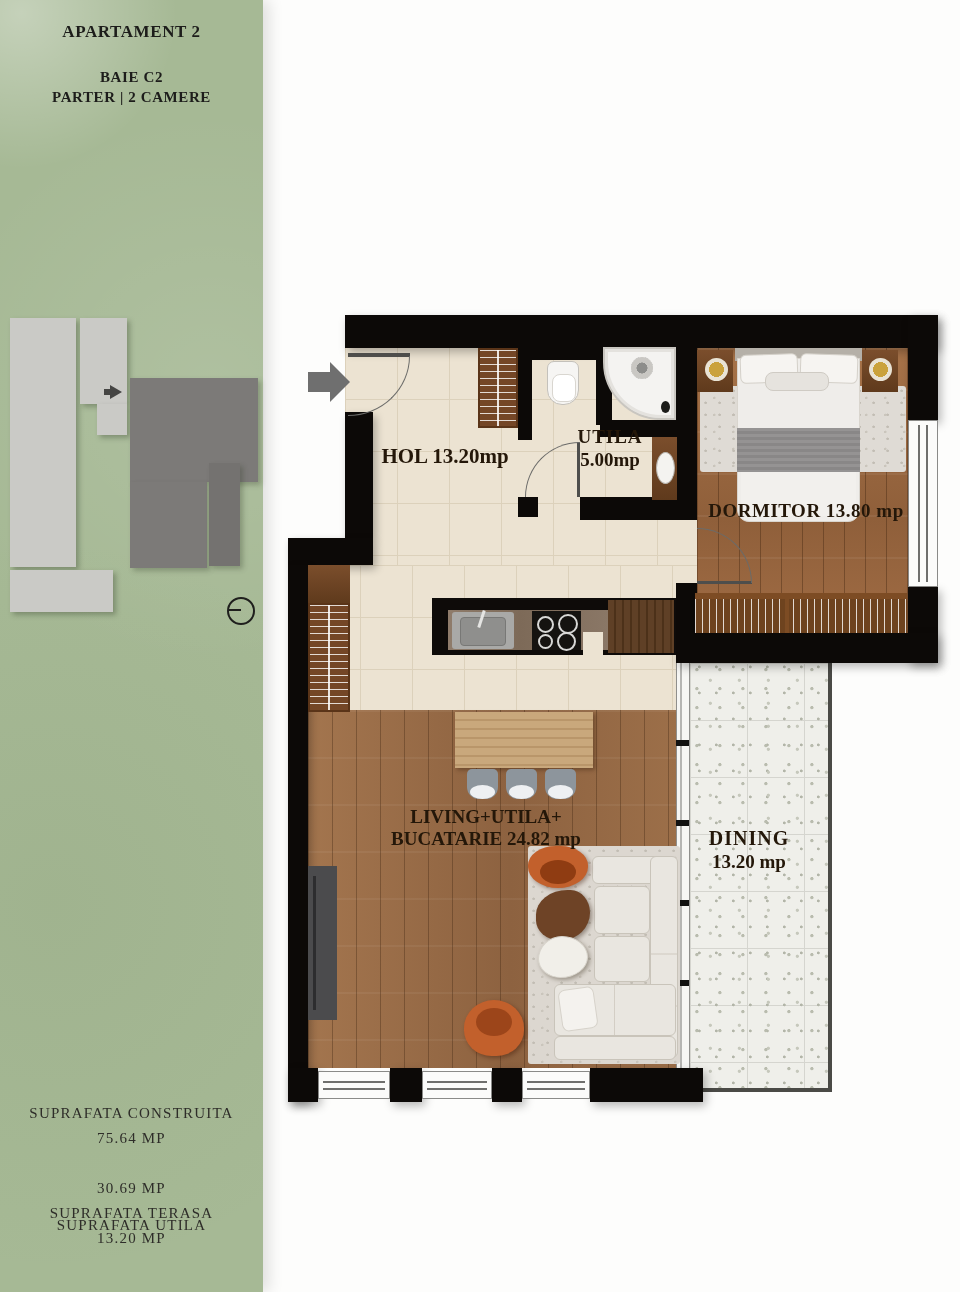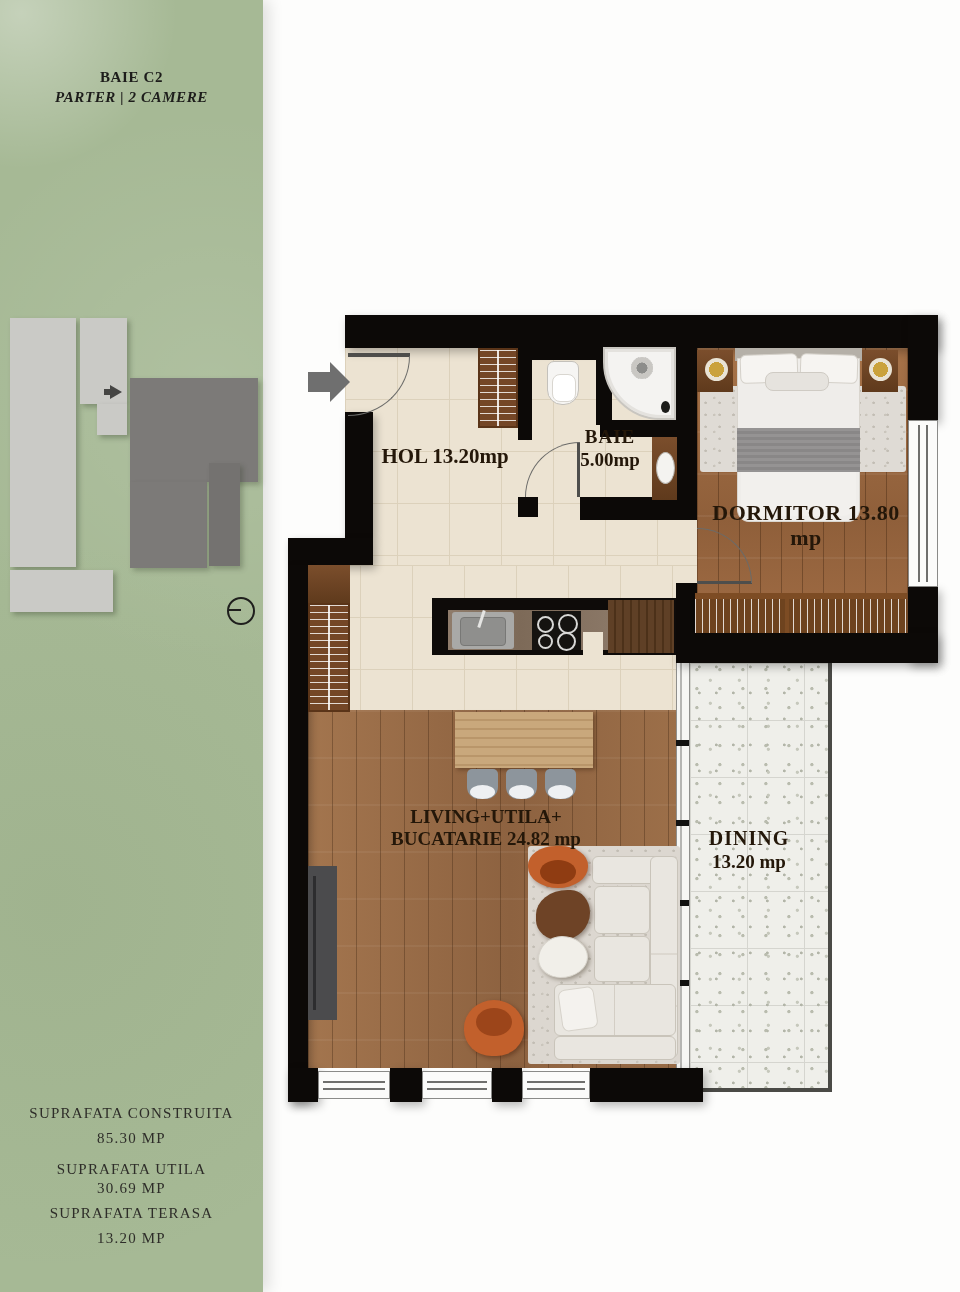--- a/index.html
+++ b/index.html
@@ -13,21 +13,21 @@
       radial-gradient(circle at 8% 1%, rgba(255,255,255,.35), rgba(255,255,255,0) 12%),
       radial-gradient(circle at 80% 30%, rgba(255,255,255,.10), rgba(255,255,255,0) 30%),
       radial-gradient(circle at 20% 70%, rgba(90,110,70,.08), rgba(255,255,255,0) 40%),
       #a6b995;
     box-shadow:6px 0 14px rgba(0,0,0,.12);}
   .sb-title{left:0;top:22px;width:263px;text-align:center;font-weight:700;font-size:17px;
     letter-spacing:.6px;color:#1d1d1b;}
   .sb-sub1{left:0;top:69px;width:263px;text-align:center;font-weight:700;font-size:15px;
     letter-spacing:.6px;color:#1d1d1b;}
   .sb-sub2{left:0;top:89px;width:263px;text-align:center;font-weight:700;font-size:15px;
-    letter-spacing:.6px;color:#1d1d1b;font-style:italic;}
+    letter-spacing:.6px;color:#1d1d1b;}
 
   
   .bldg-light{background:#cacac6;box-shadow:3px 3px 5px rgba(50,60,40,.35);}
   .bldg-dark{background:#7c7a78;box-shadow:3px 3px 5px rgba(50,60,40,.3);}
   #site-arrow{left:110px;top:385px;width:0;height:0;border-top:7px solid transparent;
     border-bottom:7px solid transparent;border-left:12px solid #454543;}
   #site-arrow-tail{left:104px;top:389px;width:8px;height:6px;background:#454543;}
   #north{left:227px;top:597px;width:24px;height:24px;border:2px solid #1f1f1d;border-radius:50%;}
   #north-line{left:228px;top:609px;width:13px;height:2px;background:#1f1f1d;}
 
@@ -94,40 +94,41 @@
   
   .white-f{background:#e9e6e0;border:1px solid #c9c4ba;box-sizing:border-box;border-radius:6px;}
   .lamp{border-radius:50%;background:radial-gradient(circle at 50% 50%, #caa23c 0 45%, #e9e3d4 46% 72%, #a8977e 73%);}
 </style>
 </head>
 <body>
 
 <div id="stage">
 
   <div id="sidebar" class="abs">
+    <div class="abs sb-title">APARTAMENT 2</div>
     <div class="abs sb-sub1">BAIE C2</div>
     <div class="abs sb-sub2">PARTER | 2 CAMERE</div>
 
     <div class="abs" style="left:0;top:300px;width:263px;height:340px;">
       <div class="abs bldg-light" style="left:10px;top:18px;width:66px;height:249px;"></div>
       <div class="abs bldg-light" style="left:80px;top:18px;width:47px;height:86px;"></div>
       <div class="abs bldg-light" style="left:97px;top:104px;width:30px;height:31px;"></div>
       <div class="abs bldg-light" style="left:10px;top:270px;width:103px;height:42px;"></div>
       <div class="abs bldg-dark" style="left:130px;top:78px;width:128px;height:104px;"></div>
       <div class="abs bldg-dark" style="left:130px;top:182px;width:77px;height:86px;"></div>
       <div class="abs bldg-dark" style="left:209px;top:163px;width:31px;height:103px;background:#747270;"></div>
     </div>
     <div class="abs" id="site-arrow-tail"></div>
     <div class="abs" id="site-arrow"></div>
     <div class="abs" id="north"></div>
     <div class="abs" id="north-line"></div>
 
     <div class="abs stat-line" style="top:1105px;">SUPRAFATA CONSTRUITA</div>
-    <div class="abs stat-line" style="top:1130px;">85.30 MP</div>
-    <div class="abs stat-line" style="top:1161px;">SUPRAFATA UTILA</div>
+    <div class="abs stat-line" style="top:1130px;">75.64 MP</div>
+    <div class="abs stat-line" style="top:1217px;">SUPRAFATA UTILA</div>
     <div class="abs stat-line" style="top:1180px;">30.69 MP</div>
     <div class="abs stat-line" style="top:1205px;">SUPRAFATA TERASA</div>
     <div class="abs stat-line" style="top:1230px;">13.20 MP</div>
   </div>
 
   <div class="abs" style="left:0;top:0;width:960px;height:1292px;">
 
     <div class="abs tile" style="left:345px;top:347px;width:352px;height:218px;"></div>
     <div class="abs tile" style="left:308px;top:565px;width:389px;height:147px;"></div>
     <div class="abs wood" style="left:308px;top:710px;width:368px;height:358px;"></div>
@@ -270,21 +271,21 @@
       <div class="abs" style="left:0;top:0;width:127px;height:13px;background:#b5b0a8;"></div>
       <div class="abs" style="left:2px;top:10px;width:123px;height:164px;background:#efedea;border:1px solid #d9d5ce;border-radius:0 0 12px 12px;box-sizing:border-box;"></div>
       <div class="abs" style="left:5px;top:6px;width:56px;height:27px;background:#f6f4f1;border:1px solid #d4d0c9;border-radius:6px;transform:rotate(-2deg);"></div>
       <div class="abs" style="left:65px;top:6px;width:56px;height:27px;background:#f6f4f1;border:1px solid #d4d0c9;border-radius:6px;transform:rotate(2deg);"></div>
       <div class="abs" style="left:30px;top:24px;width:62px;height:17px;background:#e6e3de;border:1px solid #cfcbc4;border-radius:8px;"></div>
       <div class="abs" style="left:2px;top:80px;width:123px;height:44px;background:repeating-linear-gradient(180deg,#959393 0 3px,#898787 3px 6px);"></div>
       <div class="abs" style="left:6px;top:124px;width:115px;height:44px;background:#f2f0ed;border-radius:0 0 14px 14px;"></div>
     </div>
 
     <div class="abs roomlabel" style="left:355px;top:444px;width:180px;font-size:21px;">HOL 13.20mp</div>
-    <div class="abs roomlabel" style="left:570px;top:426px;width:80px;font-size:19px;letter-spacing:1px;">BAIE</div>
+    <div class="abs roomlabel" style="left:570px;top:426px;width:80px;font-size:19px;letter-spacing:1px;">UTILA</div>
     <div class="abs roomlabel" style="left:565px;top:449px;width:90px;font-size:19px;">5.00mp</div>
-    <div class="abs roomlabel" style="left:706px;top:500px;width:200px;font-size:22px;letter-spacing:.5px;">DORMITOR 13.80 mp</div>
+    <div class="abs roomlabel" style="left:706px;top:500px;width:200px;font-size:19px;letter-spacing:.5px;">DORMITOR 13.80 mp</div>
     <div class="abs roomlabel" style="left:386px;top:806px;width:200px;font-size:19px;">LIVING+UTILA+</div>
     <div class="abs roomlabel" style="left:386px;top:828px;width:200px;font-size:19px;">BUCATARIE 24.82 mp</div>
     <div class="abs roomlabel" style="left:690px;top:827px;width:118px;font-size:20px;letter-spacing:1px;">DINING</div>
     <div class="abs roomlabel" style="left:690px;top:851px;width:118px;font-size:19px;">13.20 mp</div>
   </div>
 </div>
 
 </body></html>

